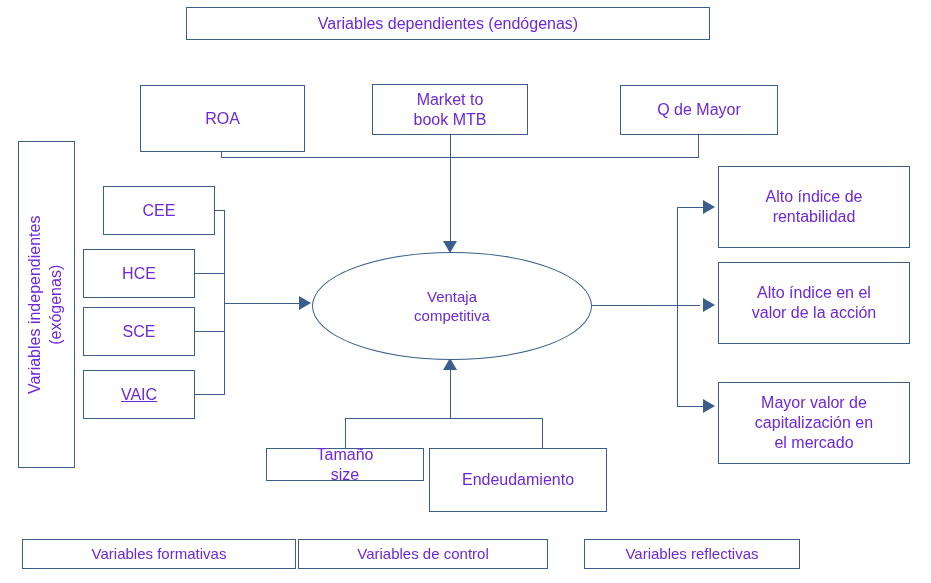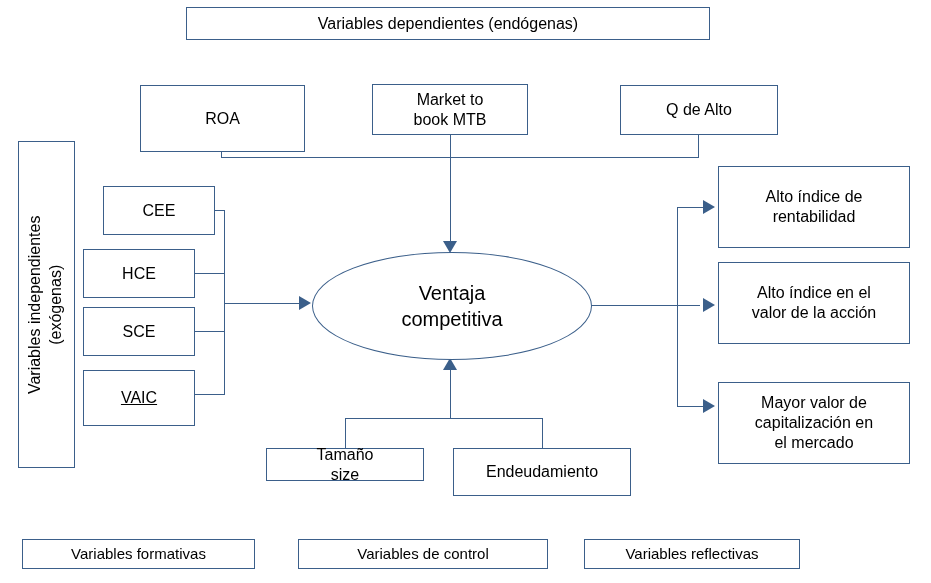--- a/index.html
+++ b/index.html
@@ -6,21 +6,21 @@
     margin: 0;
     padding: 0;
     background: #ffffff;
   }
   #canvas {
     position: relative;
     width: 931px;
     height: 583px;
     background: #ffffff;
     font-family: "Liberation Sans", sans-serif;
-    color: #000000;
+    color: #6d28d9;
     overflow: hidden;
   }
   .box {
     position: absolute;
     box-sizing: border-box;
     border: 1px solid #3b5f8a;
     background: #ffffff;
     display: flex;
     align-items: center;
     justify-content: center;
@@ -33,21 +33,21 @@
   .ellipse {
     position: absolute;
     box-sizing: border-box;
     border: 1.6px solid #3b5f8a;
     border-radius: 50%;
     background: #ffffff;
     display: flex;
     align-items: center;
     justify-content: center;
     text-align: center;
-    font-size: 20px;
+    font-size: 15px;
     line-height: 1.3;
     z-index: 3;
   }
   .vertbox {
     position: absolute;
     box-sizing: border-box;
     border: 1px solid #3b5f8a;
     background: #ffffff;
     z-index: 3;
     display: flex;
@@ -113,21 +113,21 @@
   </div>
 
   <div class="box" style="left:372px; top:84px; width:156px; height:51px;">
     <div>
       <span class="txt">Market to</span>
       <span class="txt">book MTB</span>
     </div>
   </div>
 
   <div class="box" style="left:620px; top:85px; width:158px; height:50px;">
-    <span class="txt">Q de Alto</span>
+    <span class="txt">Q de Mayor</span>
   </div>
 
   <div class="line-v" style="left:221px; top:135px; height:22px;"></div>
   <div class="line-v" style="left:698px; top:135px; height:22px;"></div>
   <div class="line-h" style="left:221px; top:157px; width:478px;"></div>
 
   <div class="line-v" style="left:450px; top:135px; height:108px;"></div>
   <div class="arrow-d" style="left:443px; top:241px;"></div>
 
   <div class="vertbox" style="left:18px; top:141px; width:57px; height:327px;">
@@ -139,21 +139,21 @@
 
   <div class="box" style="left:83px; top:186px; width:112px; height:49px;margin-left:20px;">
     <span class="txt">CEE</span>
   </div>
   <div class="box" style="left:83px; top:249px; width:112px; height:49px;">
     <span class="txt">HCE</span>
   </div>
   <div class="box" style="left:83px; top:307px; width:112px; height:49px;">
     <span class="txt">SCE</span>
   </div>
-  <div class="box" style="left:83px; top:370px; width:112px; height:56px;text-decoration:underline;">
+  <div class="box" style="left:83px; top:370px; width:112px; height:49px;text-decoration:underline;">
     <span class="txt">VAIC</span>
   </div>
 
   <div class="line-h" style="left:195px; top:210px; width:29px;"></div>
   <div class="line-h" style="left:195px; top:273px; width:29px;"></div>
   <div class="line-h" style="left:195px; top:331px; width:29px;"></div>
   <div class="line-h" style="left:195px; top:394px; width:29px;"></div>
   <div class="line-v" style="left:224px; top:210px; height:185px;"></div>
   <div class="line-h" style="left:224px; top:303px; width:77px;"></div>
   <div class="arrow-r" style="left:299px; top:296px;"></div>
@@ -198,27 +198,27 @@
   <div class="line-h" style="left:345px; top:418px; width:198px;"></div>
   <div class="line-v" style="left:345px; top:418px; height:30px;"></div>
   <div class="line-v" style="left:542px; top:418px; height:30px;"></div>
 
   <div class="box" style="left:266px; top:448px; width:158px; height:33px;">
     <div>
       <span class="txt">Tamaño</span>
       <span class="txt">size</span>
     </div>
   </div>
-  <div class="box" style="left:453px; top:448px; width:178px; height:48px;">
+  <div class="box" style="left:429px; top:448px; width:178px; height:64px;">
     <div>
       <span class="txt">Endeudamiento</span>
     </div>
   </div>
 
-  <div class="box small" style="left:22px; top:539px; width:233px; height:30px;">
+  <div class="box small" style="left:22px; top:539px; width:274px; height:30px;">
     <span class="txt">Variables formativas</span>
   </div>
   <div class="box small" style="left:298px; top:539px; width:250px; height:30px;">
     <span class="txt">Variables de control</span>
   </div>
   <div class="box small" style="left:584px; top:539px; width:216px; height:30px;">
     <span class="txt">Variables reflectivas</span>
   </div>
 
 </div>

